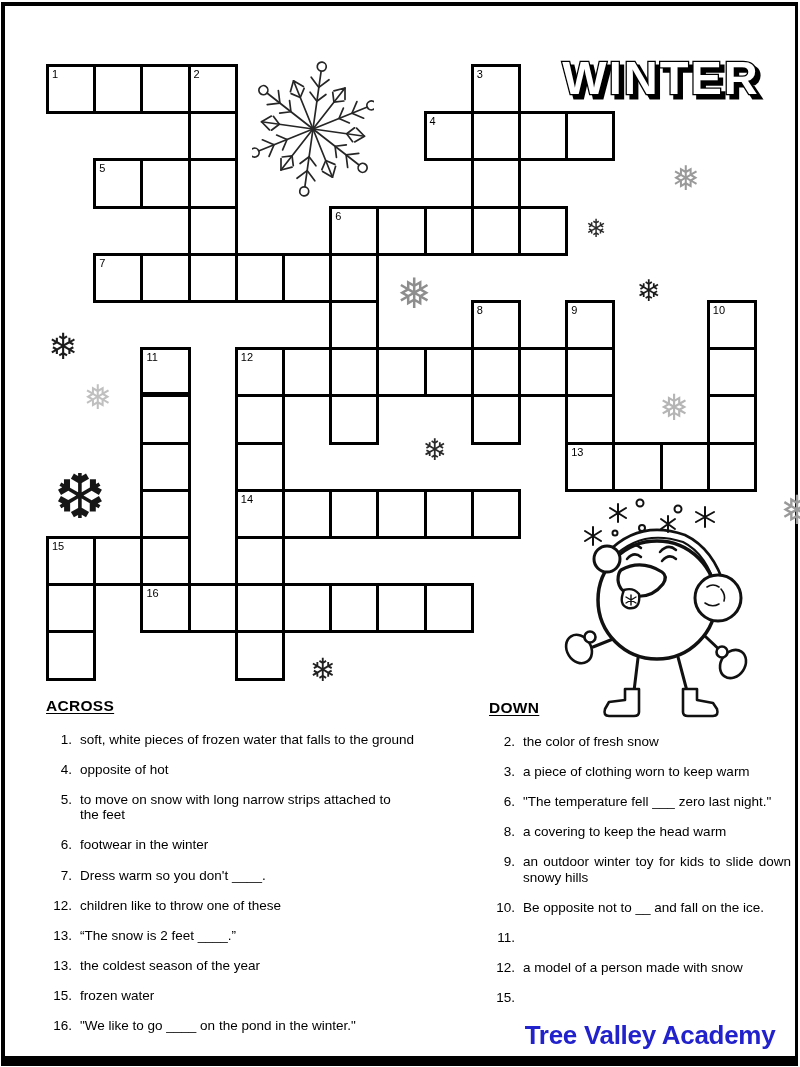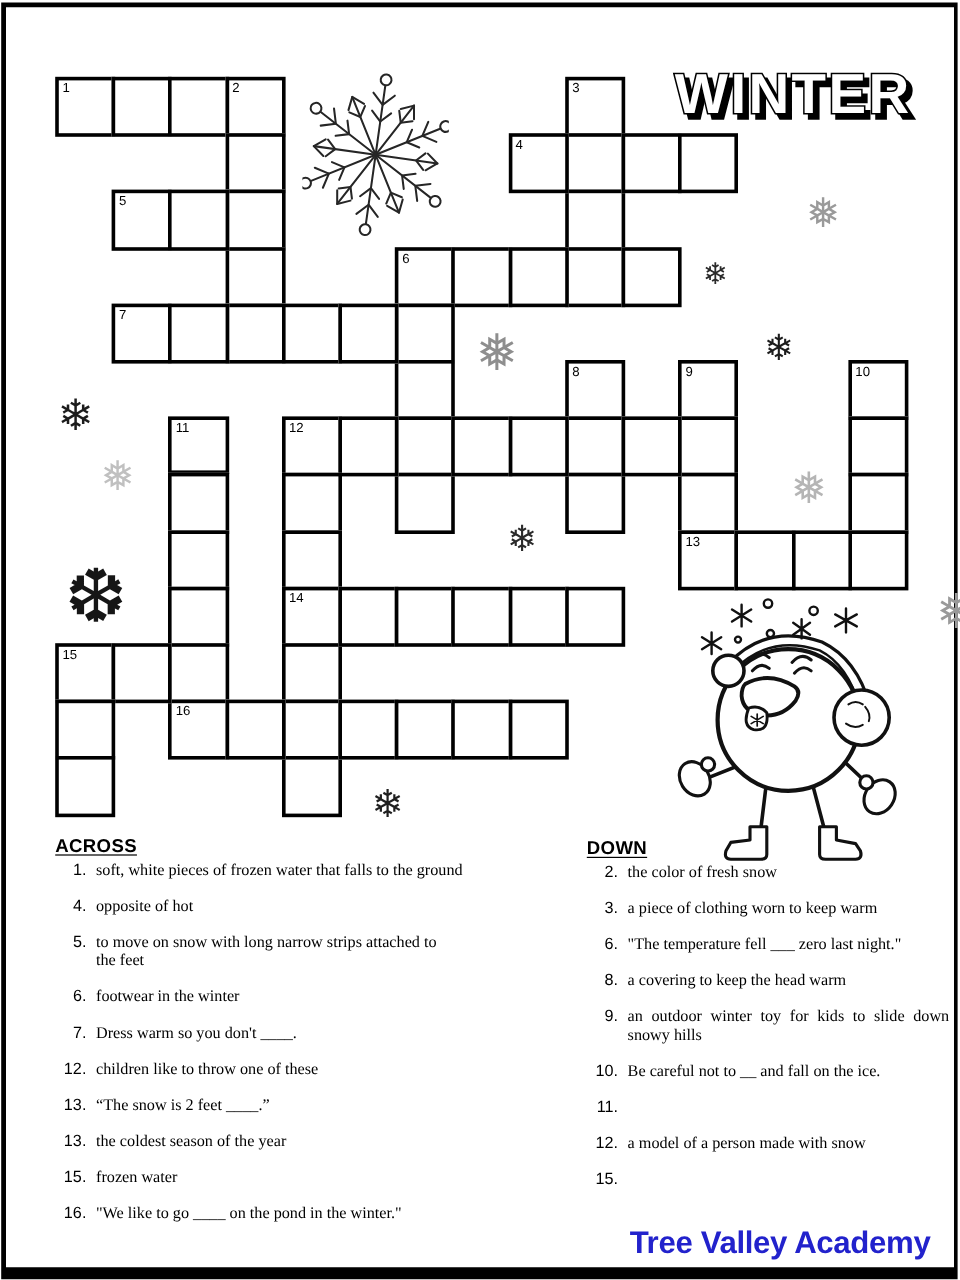--- a/index.html
+++ b/index.html
@@ -21,25 +21,25 @@
         font-family:"Liberation Sans",sans-serif;color:#000;}
   
   .flake{position:absolute;transform:translate(-50%,-50%);line-height:1;
         font-family:"DejaVu Sans",sans-serif;pointer-events:none;}
   .bigflake{position:absolute;left:252px;top:55px;width:122px;height:148px;}
   .character{position:absolute;left:535px;top:495px;width:230px;height:235px;}
   
   .clues{position:absolute;}
   .clues-across{left:46px;top:697px;width:412px;}
   .clues-down{left:489px;top:699px;width:302px;}
-  .clues h2{margin:0 0 2px 0;font-size:15.5px;letter-spacing:.3px;
+  .clues h2{margin:0 0 17px 0;font-size:15.5px;letter-spacing:.3px;
         text-decoration:underline;text-underline-offset:2px;}
   .clue{display:flex;margin-bottom:15px;font-size:13.5px;line-height:1.12;}
   .cnum{flex:none;width:26px;text-align:right;margin-right:8px;}
-  .ctext{flex:1;white-space:pre-line;font-family:Liberation Serif, serif;}
+  .ctext{flex:1;white-space:pre-line;}
   .clue.justify .ctext{text-align:justify;white-space:normal;}
   
   .footer{position:absolute;left:500px;top:1020px;width:300px;text-align:center;
         font-size:26px;font-weight:bold;letter-spacing:-.3px;}
 </style>
 </head>
 <body>
 
 <div class="page">
 
@@ -315,21 +315,21 @@
         <div class="clue">
           <span class="cnum">8.</span>
           <span class="ctext">a covering to keep the head warm</span>
         </div>
         <div class="clue justify">
           <span class="cnum">9.</span>
           <span class="ctext">an outdoor winter toy for kids to slide down snowy hills</span>
         </div>
         <div class="clue">
           <span class="cnum">10.</span>
-          <span class="ctext">Be careful not to __ and fall on the ice.</span>
+          <span class="ctext">Be opposite not to __ and fall on the ice.</span>
         </div>
         <div class="clue">
           <span class="cnum">11.</span>
         </div>
         <div class="clue">
           <span class="cnum">12.</span>
           <span class="ctext">a model of a person made with snow</span>
         </div>
         <div class="clue">
           <span class="cnum">15.</span>

